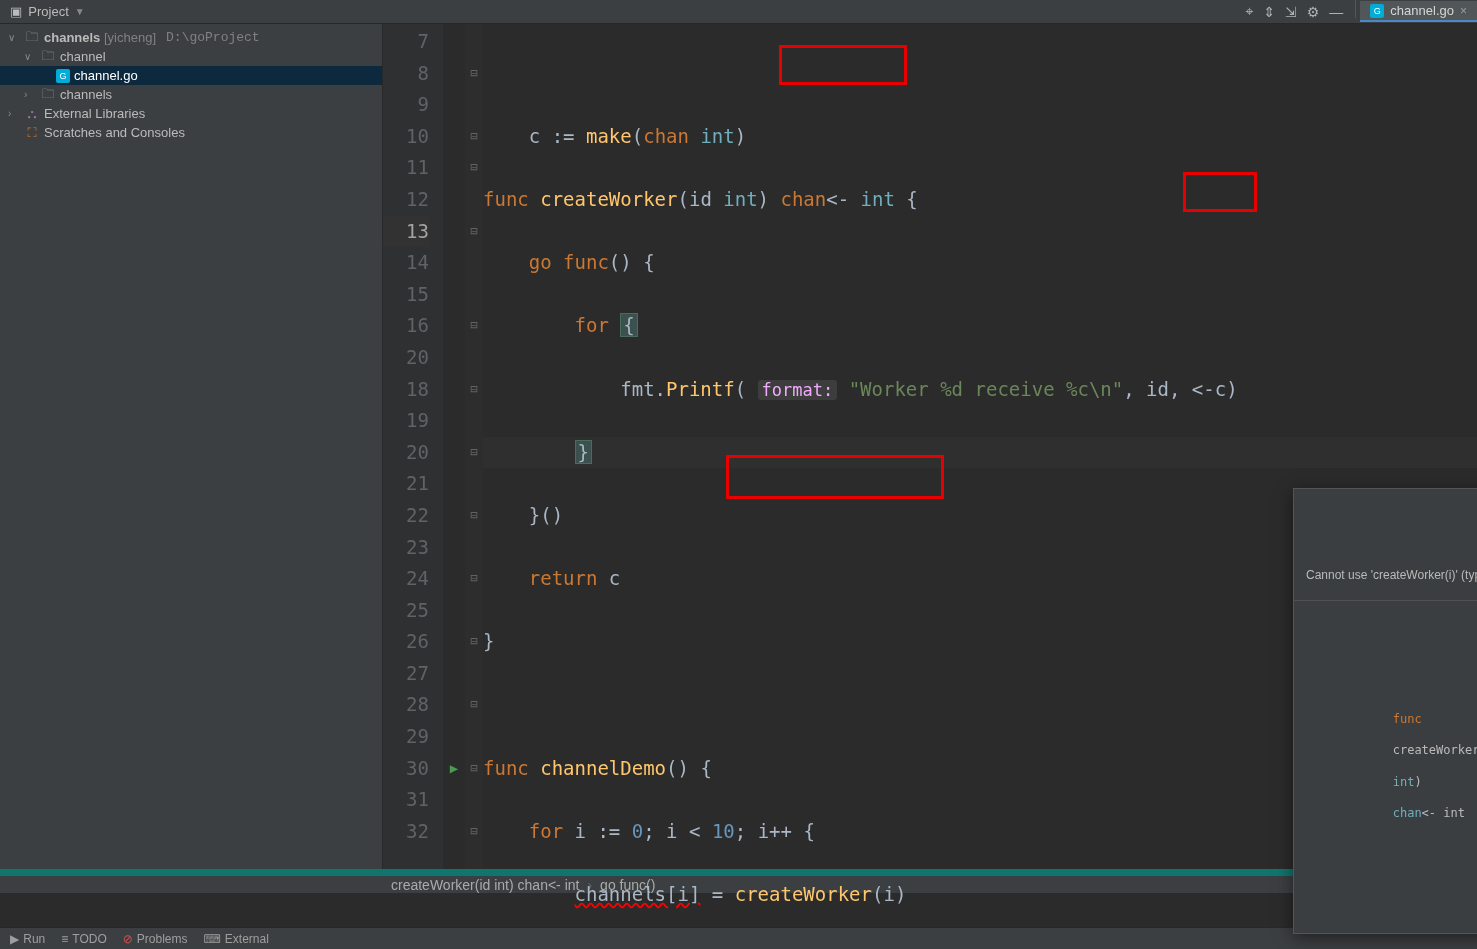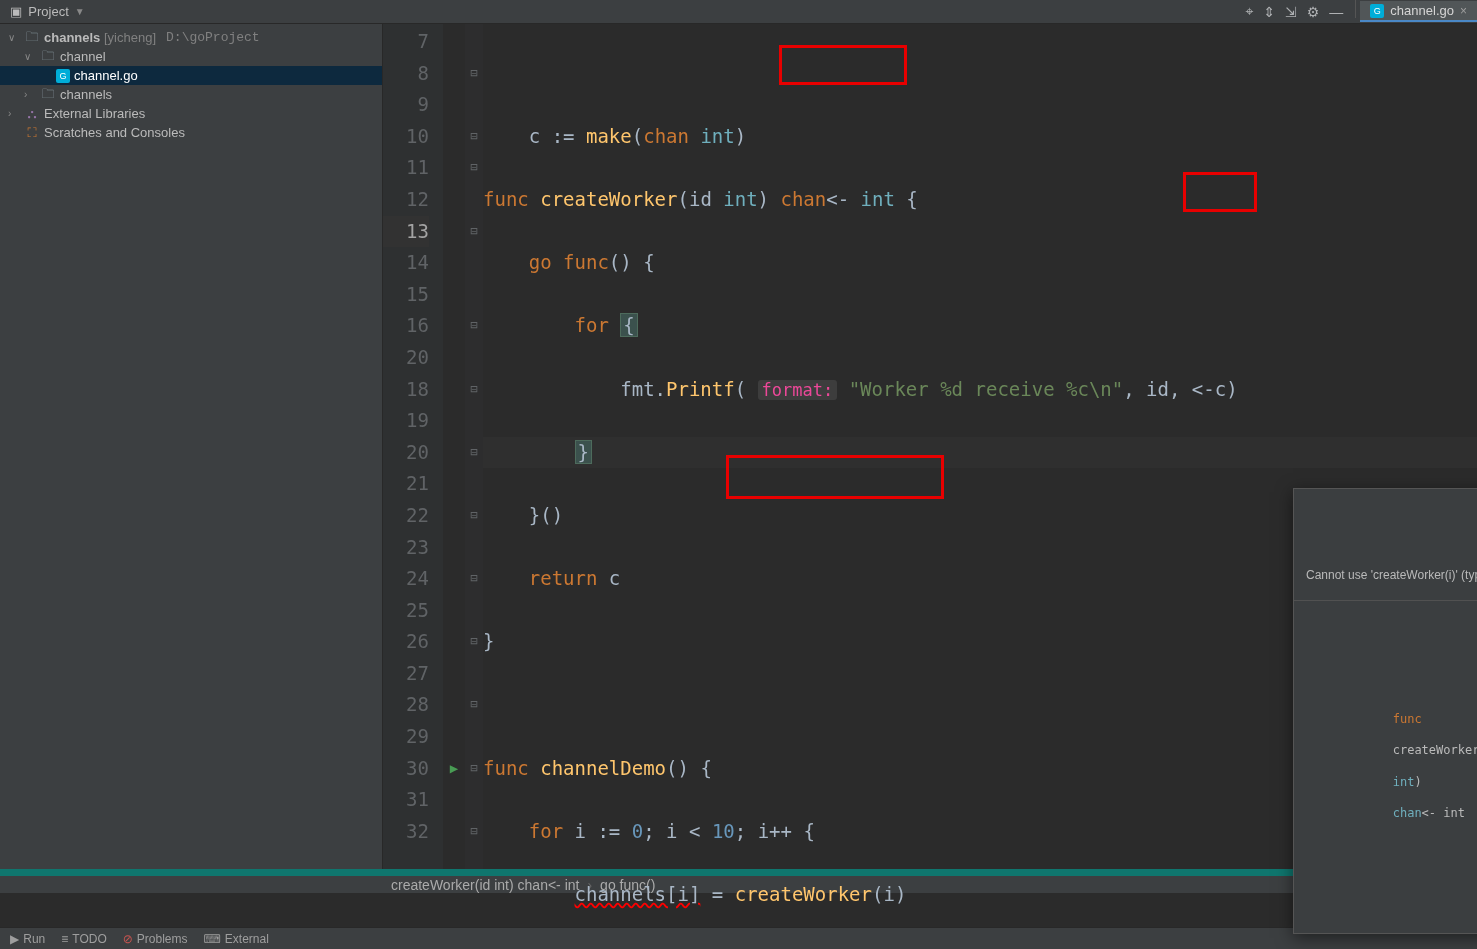--- a/index.html
+++ b/index.html
@@ -137,21 +137,21 @@
   position: relative;
 }
 .code .row { height: 31.6px; position: relative; }
 .code .row.current { background: rgba(50,50,50,0.6); }
 .kw { color: #cc7832; }
 .fn { color: #ffc66d; }
 .typ { color: #6fafbd; }
 .str { color: #6a8759; }
 .num { color: #6897bb; }
 .op { color: #a9b7c6; }
-.hint { color: #ec4899; background: rgba(80,80,80,0.5); padding: 0 4px; border-radius: 3px; font-size: 17px; }
+.hint { color: #f0abfc; background: rgba(80,80,80,0.5); padding: 0 4px; border-radius: 3px; font-size: 17px; }
 .brace-hi { background: #3b514d; border: 1px solid #4d6b5c; padding: 0 2px; }
 
 .redbox1 { position: absolute; border: 3px solid #e80000; pointer-events: none; }
 .err-underline { text-decoration: underline wavy #ff0000; }
 
 .tooltip {
   position: absolute;
   left: 810px;
   top: 464px;
   width: 350px;

